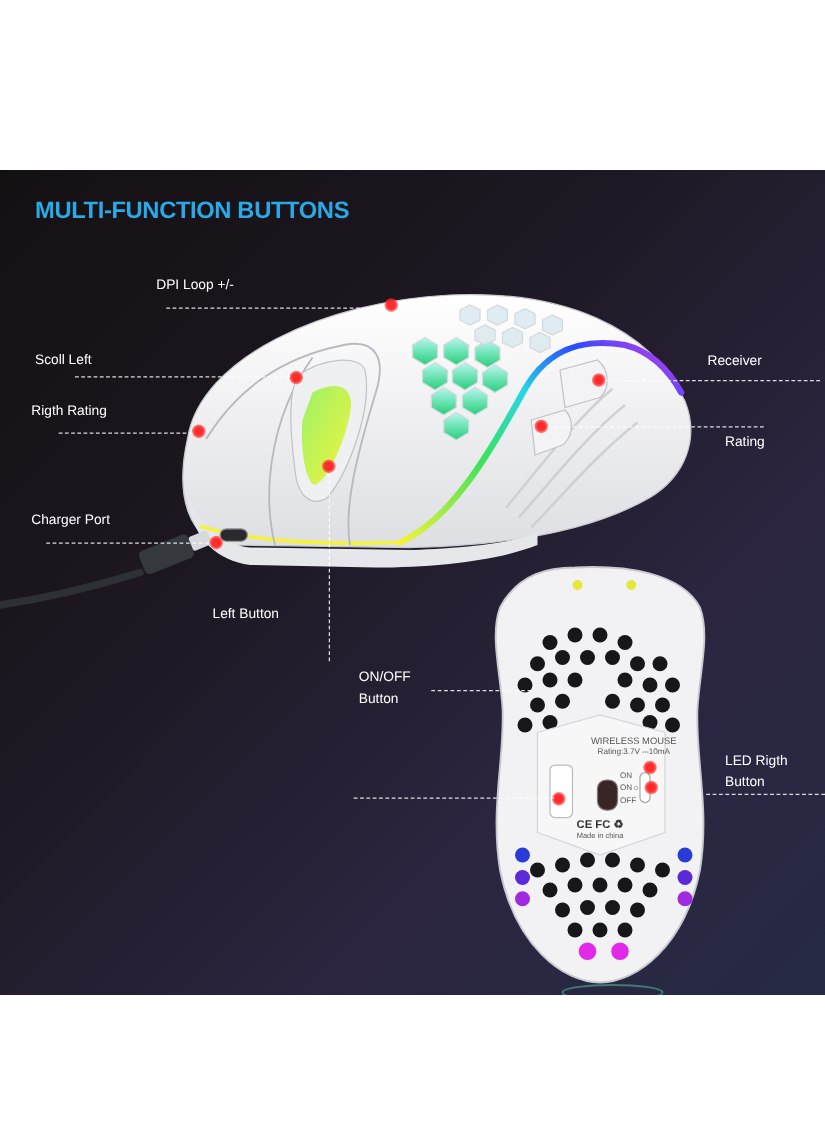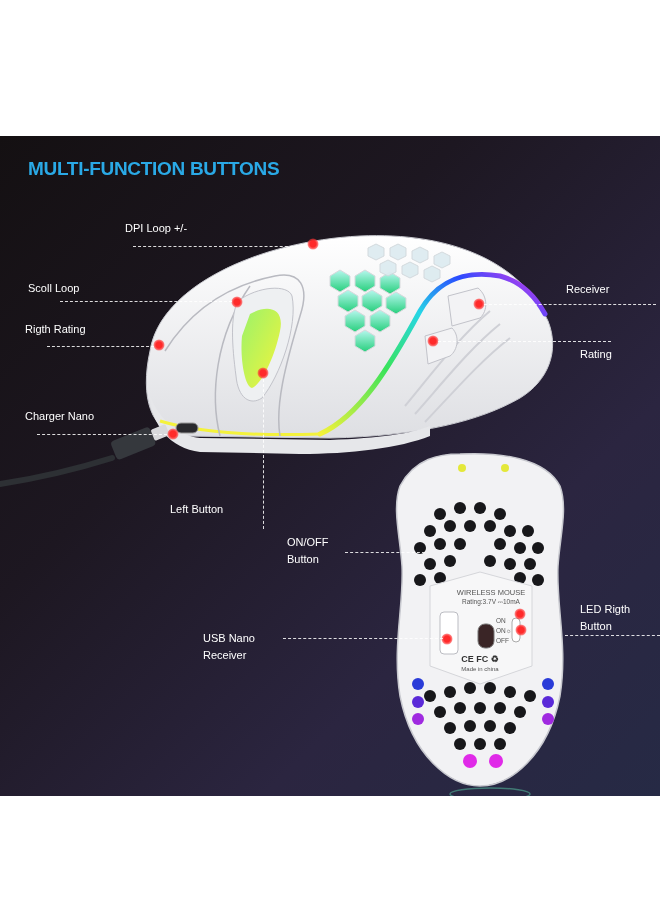--- a/index.html
+++ b/index.html
@@ -174,21 +174,21 @@
 
     <rect x="440" y="476" width="18" height="42" rx="4" fill="#ffffff" stroke="#bbbcc2"></rect>
 
     <rect x="478" y="488" width="16" height="24" rx="7" fill="#3a2526" stroke="#777"></rect>
 
     <rect x="512" y="482" width="8" height="24" rx="4" fill="#ffffff" stroke="#aaa"></rect>
 
     <ellipse cx="490" cy="658" rx="40" ry="6" fill="none" stroke="#4c9c8a" stroke-width="1.5" opacity="0.7"></ellipse>
   </svg>
 
-  <div class="bottom-text" style="left:456px;top:452px;width:70px;font-size:7.5px;line-height:9px;text-align:center;">
+  <div class="bottom-text" style="left:472px;top:452px;width:70px;font-size:7.5px;line-height:9px;text-align:center;">
     <span style="display:block">WIRELESS MOUSE</span>
     <span style="display:block;font-size:6.5px">Rating:3.7V ⎓10mA</span>
   </div>
   <div class="bottom-text" style="left:496px;top:480px;font-size:6.5px;line-height:10px;text-align:left;">
     <span style="display:block">ON</span>
     <span style="display:block">ON☼</span>
     <span style="display:block">OFF</span>
   </div>
   <div class="bottom-text" style="left:452px;top:518px;width:56px;font-size:9px;line-height:10px;">
     <span style="display:block;color:#333;font-weight:bold">CE FC ♻</span>
@@ -202,48 +202,44 @@
   <div class="dot" style="left:173px;top:298px"></div>
   <div class="dot" style="left:479px;top:168px"></div>
   <div class="dot" style="left:433px;top:205px"></div>
   <div class="dot" style="left:447px;top:503px"></div>
   <div class="dot" style="left:520px;top:478px"></div>
   <div class="dot" style="left:521px;top:494px"></div>
 
   <div class="label" style="left:125px;top:84px">DPI Loop +/-</div>
   <div class="dash" style="left:133px;top:110px;width:175px"></div>
 
-  <div class="label" style="left:28px;top:144px">Scoll Loop</div>
+  <div class="label" style="left:28px;top:144px">Scoll Left</div>
   <div class="dash" style="left:60px;top:165px;width:172px"></div>
 
   <div class="label" style="left:25px;top:185px">Rigth Rating</div>
   <div class="dash" style="left:47px;top:210px;width:107px"></div>
 
-  <div class="label" style="left:25px;top:272px">Charger Nano</div>
+  <div class="label" style="left:25px;top:272px">Charger Port</div>
   <div class="dash" style="left:37px;top:298px;width:130px"></div>
 
-  <div class="label" style="left:170px;top:365px">Left Button</div>
+  <div class="label" style="left:170px;top:347px">Left Button</div>
   <div class="vdash" style="left:263px;top:243px;height:150px"></div>
 
   <div class="label" style="left:566px;top:145px">Receiver</div>
   <div class="dash" style="left:484px;top:168px;width:172px"></div>
 
   <div class="label" style="left:580px;top:210px">Rating</div>
   <div class="dash" style="left:438px;top:205px;width:173px"></div>
 
   <div class="label" style="left:287px;top:398px">
     <span>ON/OFF</span>
     <span>Button</span>
   </div>
   <div class="dash" style="left:345px;top:416px;width:80px"></div>
 
-  <div class="label" style="left:203px;top:494px">
-    <span>USB Nano</span>
-    <span>Receiver</span>
-  </div>
   <div class="dash" style="left:283px;top:502px;width:160px"></div>
 
   <div class="label" style="left:580px;top:465px">
     <span>LED Rigth</span>
     <span>Button</span>
   </div>
   <div class="dash" style="left:565px;top:499px;width:95px"></div>
 </div>
 
 </body></html>

